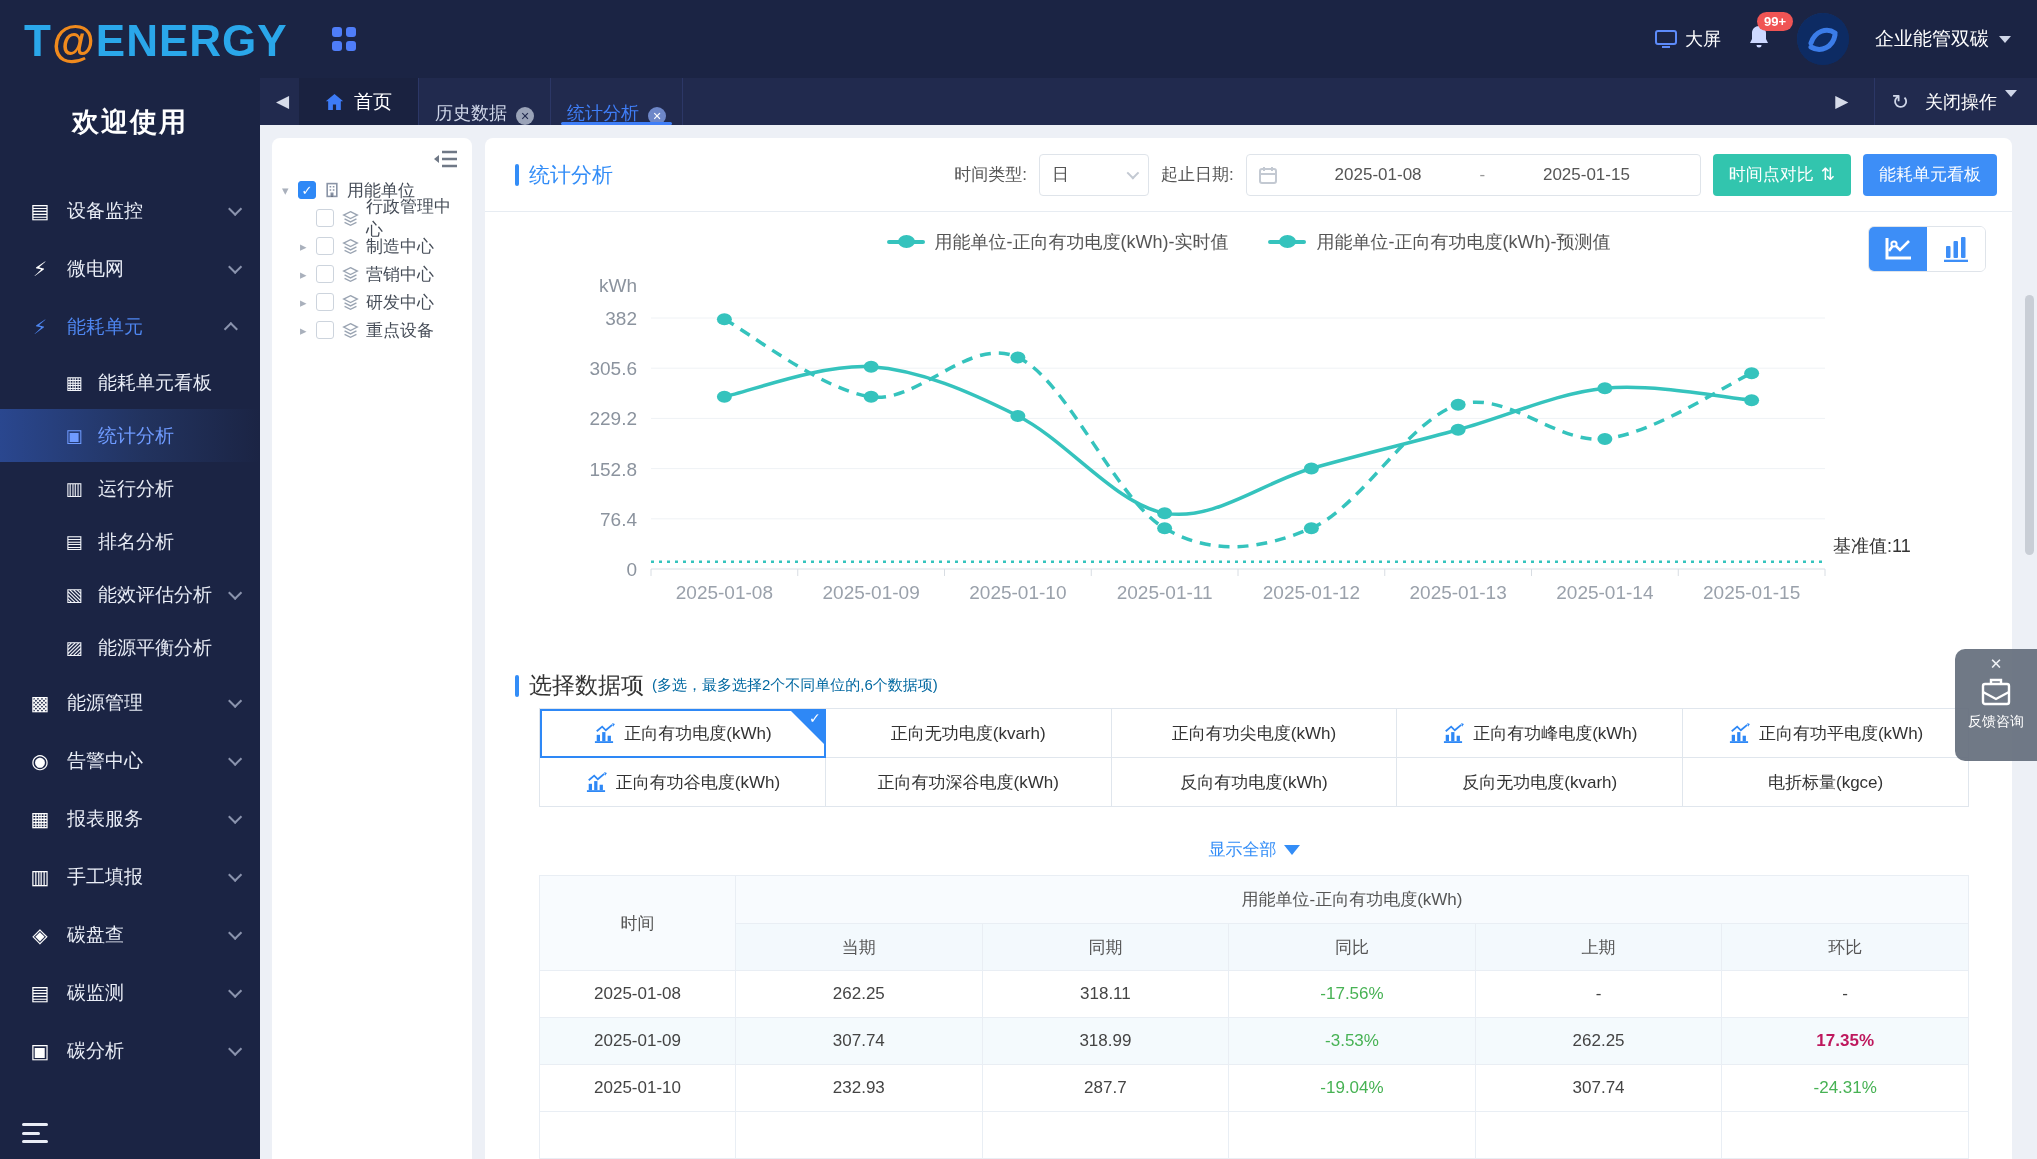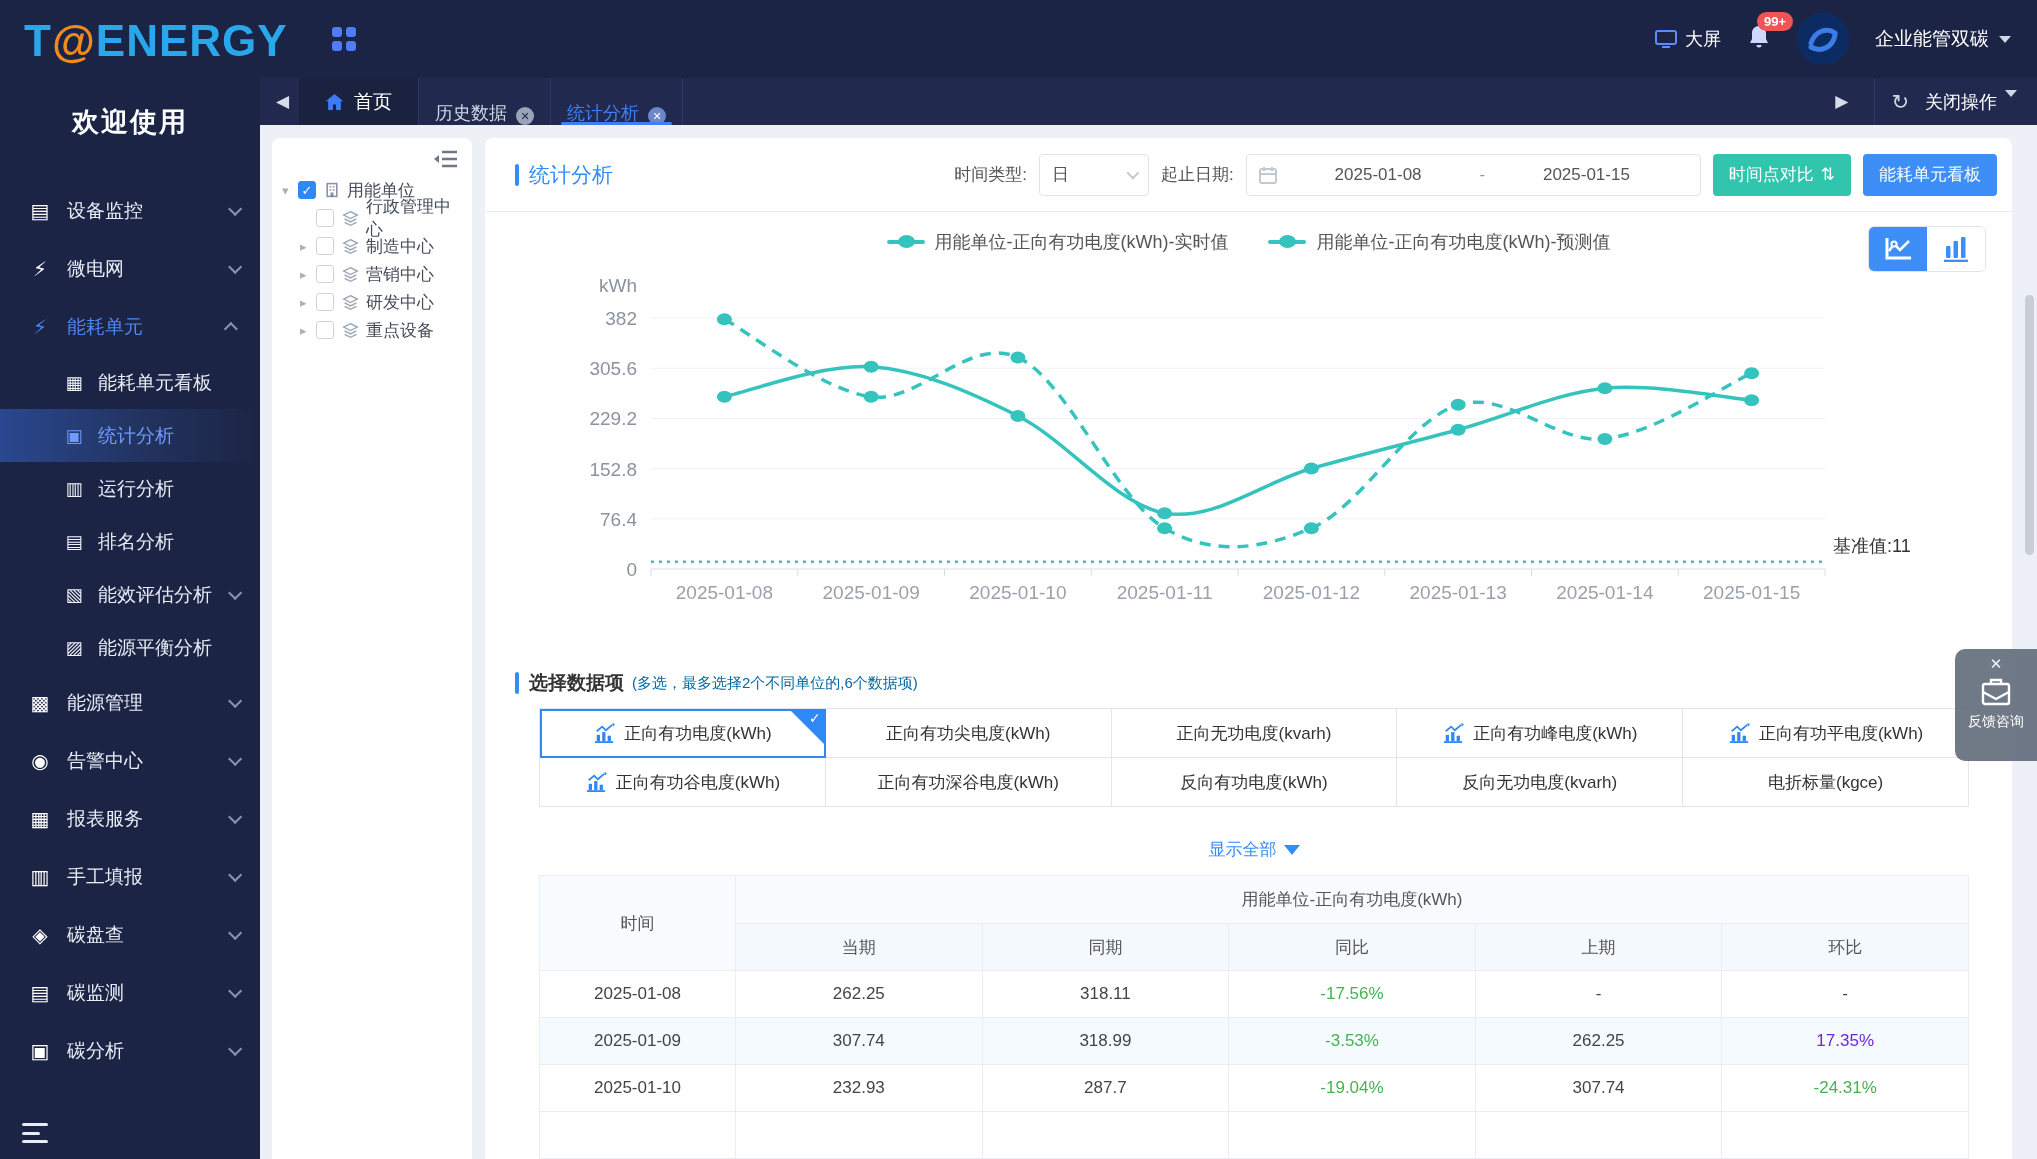--- a/index.html
+++ b/index.html
@@ -88,40 +88,40 @@
   .tg-btn { width:58px; height:44px; background:#fff; display:flex; align-items:center; justify-content:center; cursor:pointer; }
   .tg-btn.active { background:#3d8ef7; }
   #chart-svg { position:absolute; left:16px; top:0; }
   .ytick { font-size:19px; fill:#8b939e; font-family:inherit; }
   .ylabel { font-size:19px; fill:#8b939e; }
   .xtick { font-size:19px; fill:#9aa1ab; }
   .baseline-label { position:absolute; font-size:18px; color:#333; }
 
   
   .sec-header { position:absolute; left:30px; top:532px; display:flex; align-items:center; }
-  .sec-title { font-size:19px; color:#333; font-weight:bold; margin-right:8px; }
+  .sec-title { font-size:23px; color:#333; font-weight:normal; margin-right:8px; }
   .sec-hint { font-size:15px; color:#0369a1; }
   .btn-grid { position:absolute; left:54px; top:570px; width:1430px; display:grid; grid-template-columns:repeat(5,1fr); border-top:1px solid #e0e6ed; border-left:1px solid #e0e6ed; }
   .sel-btn { position:relative; height:49px; border-right:1px solid #e0e6ed; border-bottom:1px solid #e0e6ed; display:flex; align-items:center; justify-content:center; gap:9px; font-size:17px; color:#333; background:#fff; cursor:pointer; }
   .sel-btn.selected { outline:2px solid #2e88f6; outline-offset:-2px; }
   .sel-btn.selected .corner { position:absolute; top:0; right:0; width:0; height:0; border-top:36px solid #2e88f6; border-left:36px solid transparent; }
   .sel-btn.selected .corner-check { position:absolute; top:1px; right:4px; color:#fff; font-size:14px; }
   .show-all { position:absolute; left:54px; top:700px; width:1430px; display:flex; justify-content:center; align-items:center; gap:7px; color:#338df7; font-size:17px; cursor:pointer; }
   .show-all .tri { width:0; height:0; border-left:8px solid transparent; border-right:8px solid transparent; border-top:10px solid #338df7; }
 
   
   .data-table { position:absolute; left:54px; top:737px; width:1430px; border-collapse:collapse; table-layout:fixed; font-size:17px; }
   .data-table th, .data-table td { border:1px solid #e9eef4; text-align:center; }
   .data-table thead th { color:#555; font-weight:normal; background:#f8fbfe; }
   .data-table .group-h { height:48px; background:#fbfdff; }
   .data-table .sub-h th { height:47px; background:#f3f9fd; }
   .data-table tbody td { height:47px; color:#444; background:#fff; }
   .data-table tbody tr.zebra td { background:#f4fafd; }
   .data-table td.green { color:#47b254; }
-  .data-table td.red { color:#6d28d9; }
+  .data-table td.red { color:#be185d;font-weight:bold; }
 
   
   .feedback { position:absolute; right:0; top:524px; width:82px; height:112px; background:rgba(100,110,124,.92); border-radius:10px 0 0 10px; color:#fff; display:flex; flex-direction:column; align-items:center; padding-top:6px; z-index:9; cursor:pointer; }
   .fb-close { align-self:center; font-size:15px; color:#f2f4f8; height:20px; }
   .fb-label { font-size:14px; margin-top:4px; }
   .scroll-thumb { position:absolute; right:3px; top:170px; width:9px; height:260px; background:#c9ced6; border-radius:5px; z-index:10; cursor:grab; }
 </style>
 </head>
 <body>
 
@@ -483,26 +483,26 @@
               <path d="M4 9l6-5 4 4 7-6" fill="none" stroke="#2e88f6" stroke-width="2"></path>
               <path d="M21 0l3 1-2 3z" fill="#2e88f6"></path>
             </svg>
           </span>
        <span>正向有功电度(kWh)</span>
        <span class="corner"></span>
           <span class="corner-check">✓</span>
      </div>
         <div class="sel-btn ">
 
+       <span>正向无功电度(kvarh)</span>
+
+     </div>
+        <div class="sel-btn ">
+
        <span>正向有功尖电度(kWh)</span>
-
-     </div>
-        <div class="sel-btn ">
-
-       <span>正向无功电度(kvarh)</span>
 
      </div>
         <div class="sel-btn ">
        <span style="display:flex">
             <svg width="22" height="20" viewBox="0 0 24 22">
               <path d="M2 21h20" stroke="#2e88f6" stroke-width="2"></path>
               <rect x="4" y="13" width="3.6" height="7" fill="#2e88f6"></rect>
               <rect x="10" y="10" width="3.6" height="10" fill="#2e88f6"></rect>
               <rect x="16" y="14" width="3.6" height="6" fill="#2e88f6"></rect>
               <path d="M4 9l6-5 4 4 7-6" fill="none" stroke="#2e88f6" stroke-width="2"></path>

